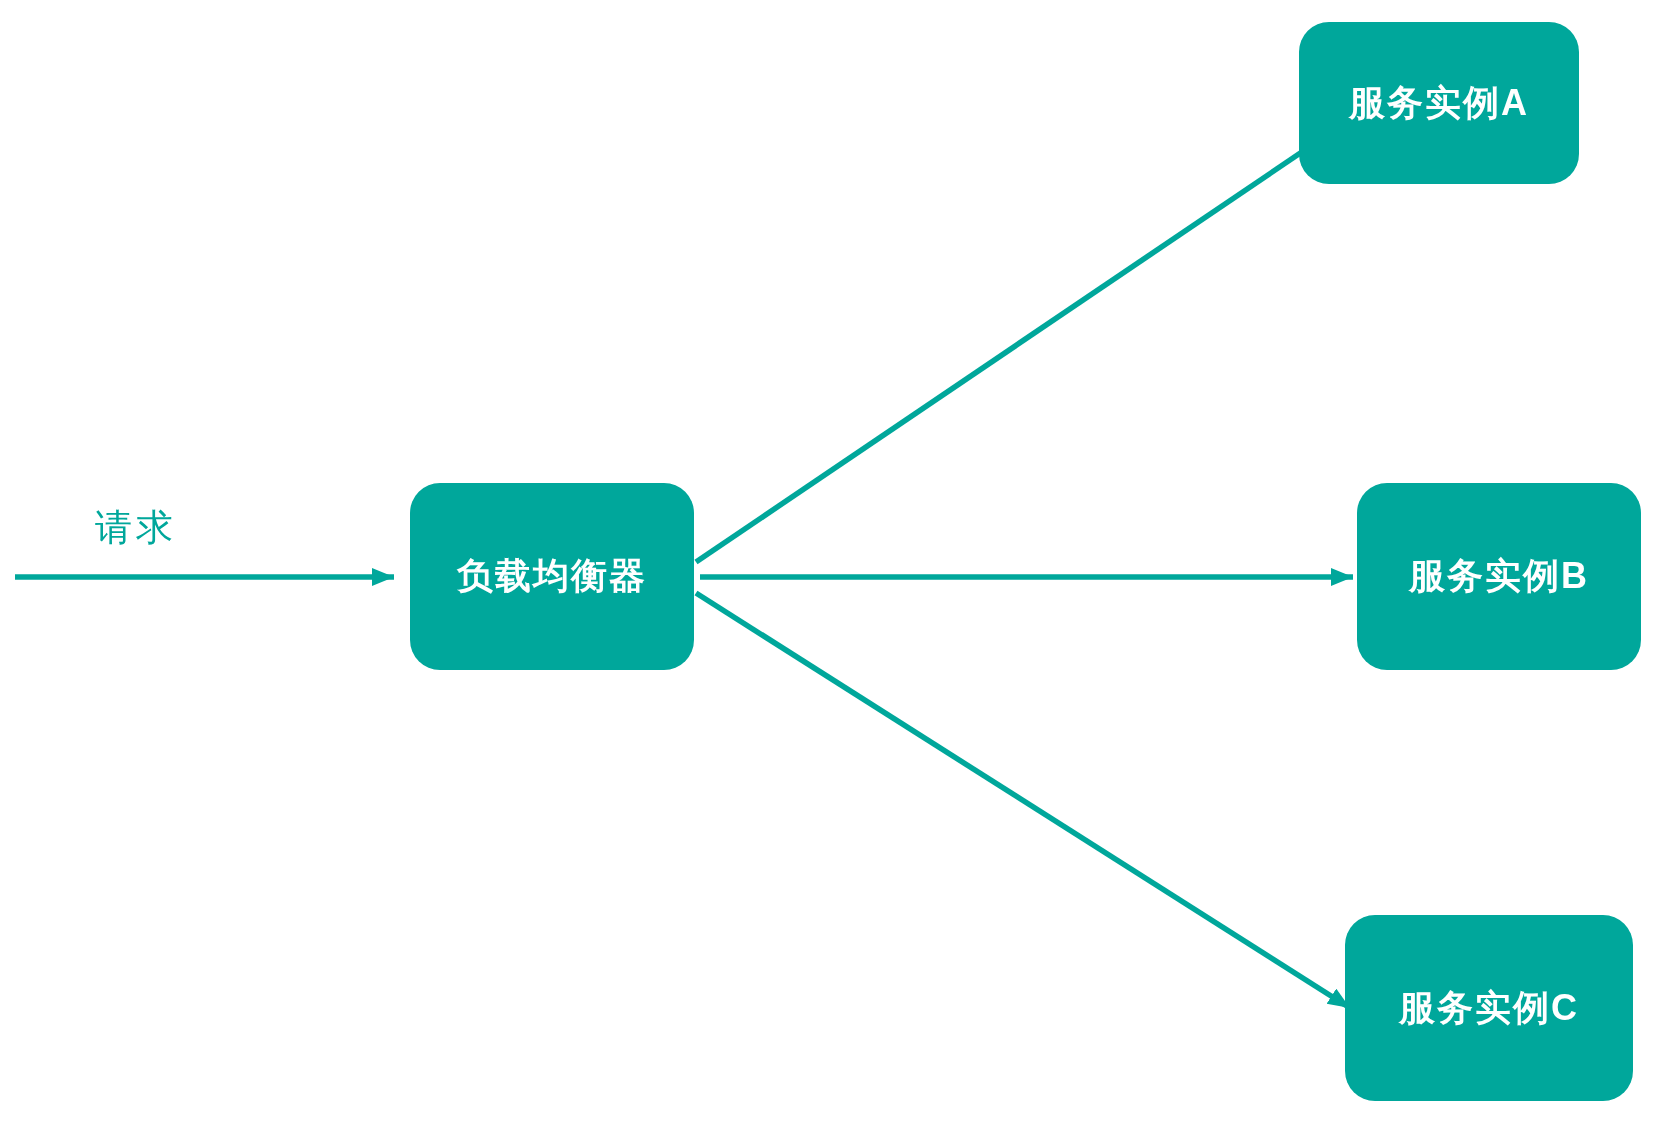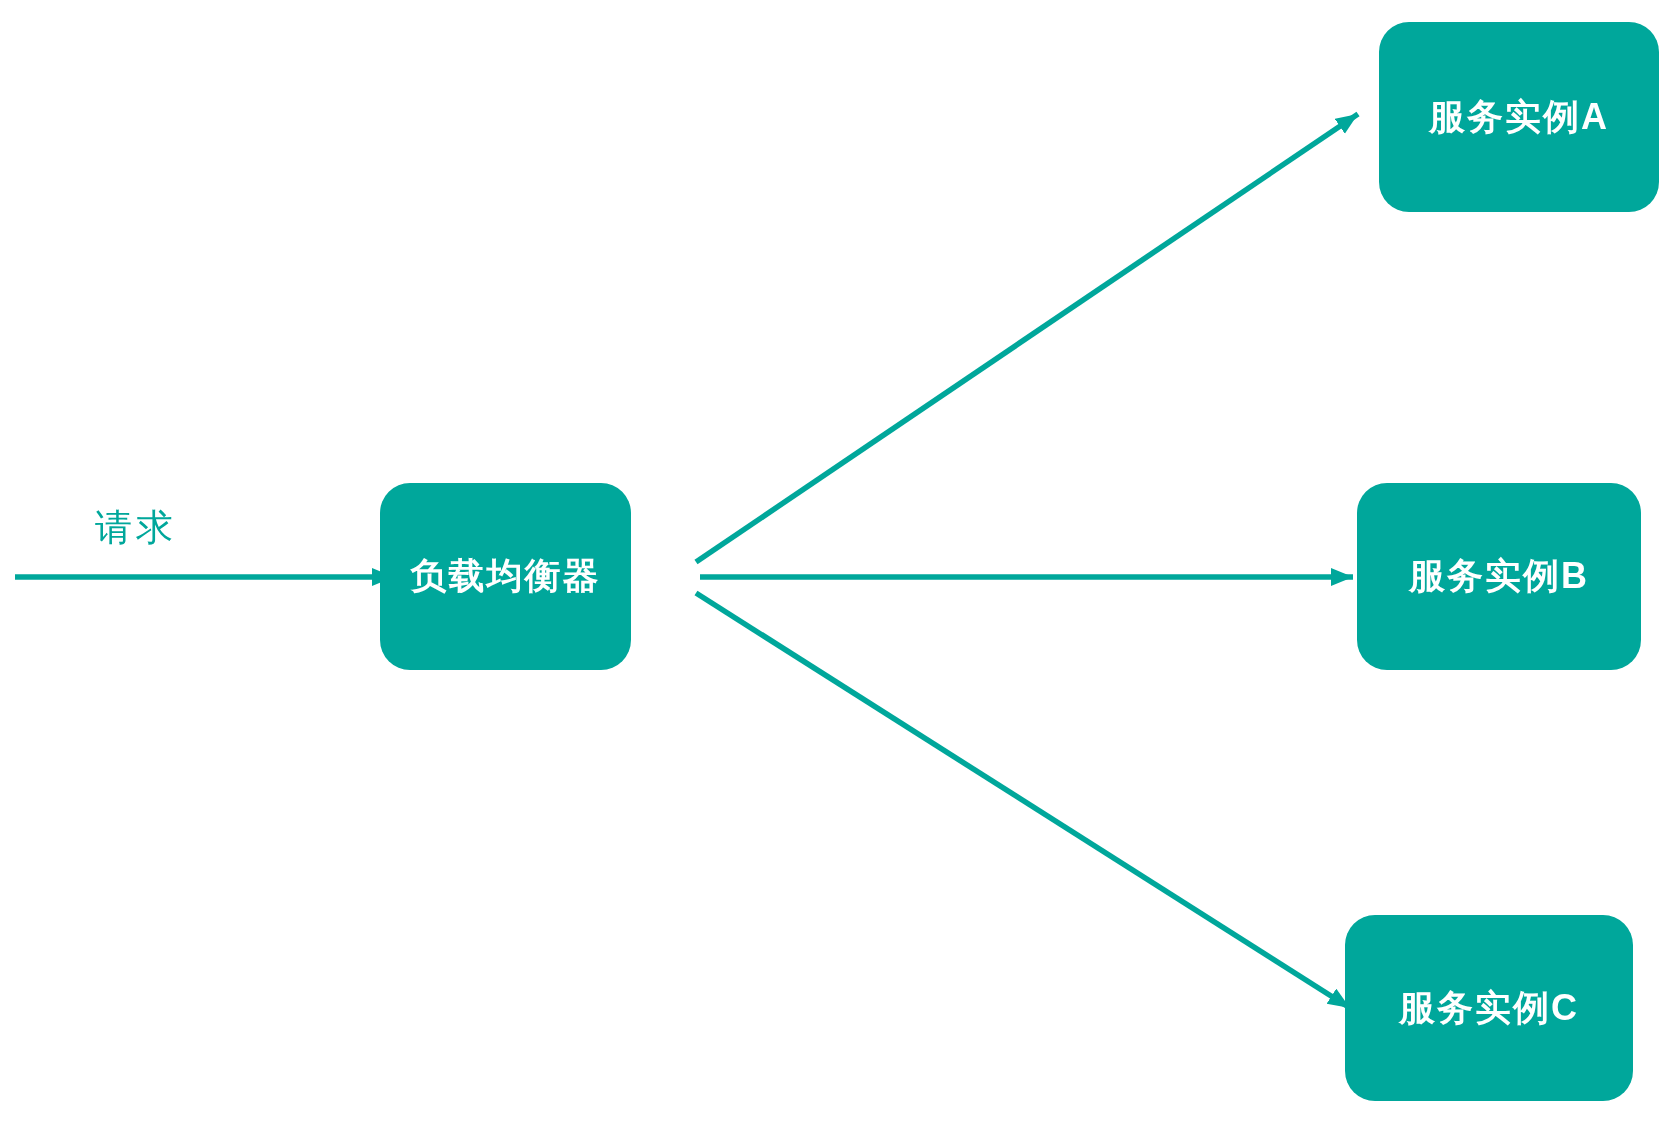--- a/index.html
+++ b/index.html
@@ -36,22 +36,22 @@
     border-radius: 30px;
     color: var(--node-text);
     display: flex;
     align-items: center;
     justify-content: center;
     font-size: 36px;
     font-weight: bold;
     letter-spacing: 2px;
     text-align: center;
   }
-  .node-load-balancer { left: 380px; top: 483px; width: 251px; height: 187px; }
-  .node-service-a     { left: 1379px; top: 22px;  width: 280px; height: 190px; }
+  .node-load-balancer { left: 410px; top: 483px; width: 284px; height: 187px; }
+  .node-service-a     { left: 1299px; top: 22px;  width: 280px; height: 162px; }
   .node-service-b     { left: 1357px; top: 483px; width: 284px; height: 187px; }
   .node-service-c     { left: 1345px; top: 915px; width: 288px; height: 186px; }
   .edge-label {
     position: absolute;
     left: 95px;
     top: 503px;
     color: var(--accent);
     font-size: 37px;
     font-weight: normal;
     letter-spacing: 4px;

